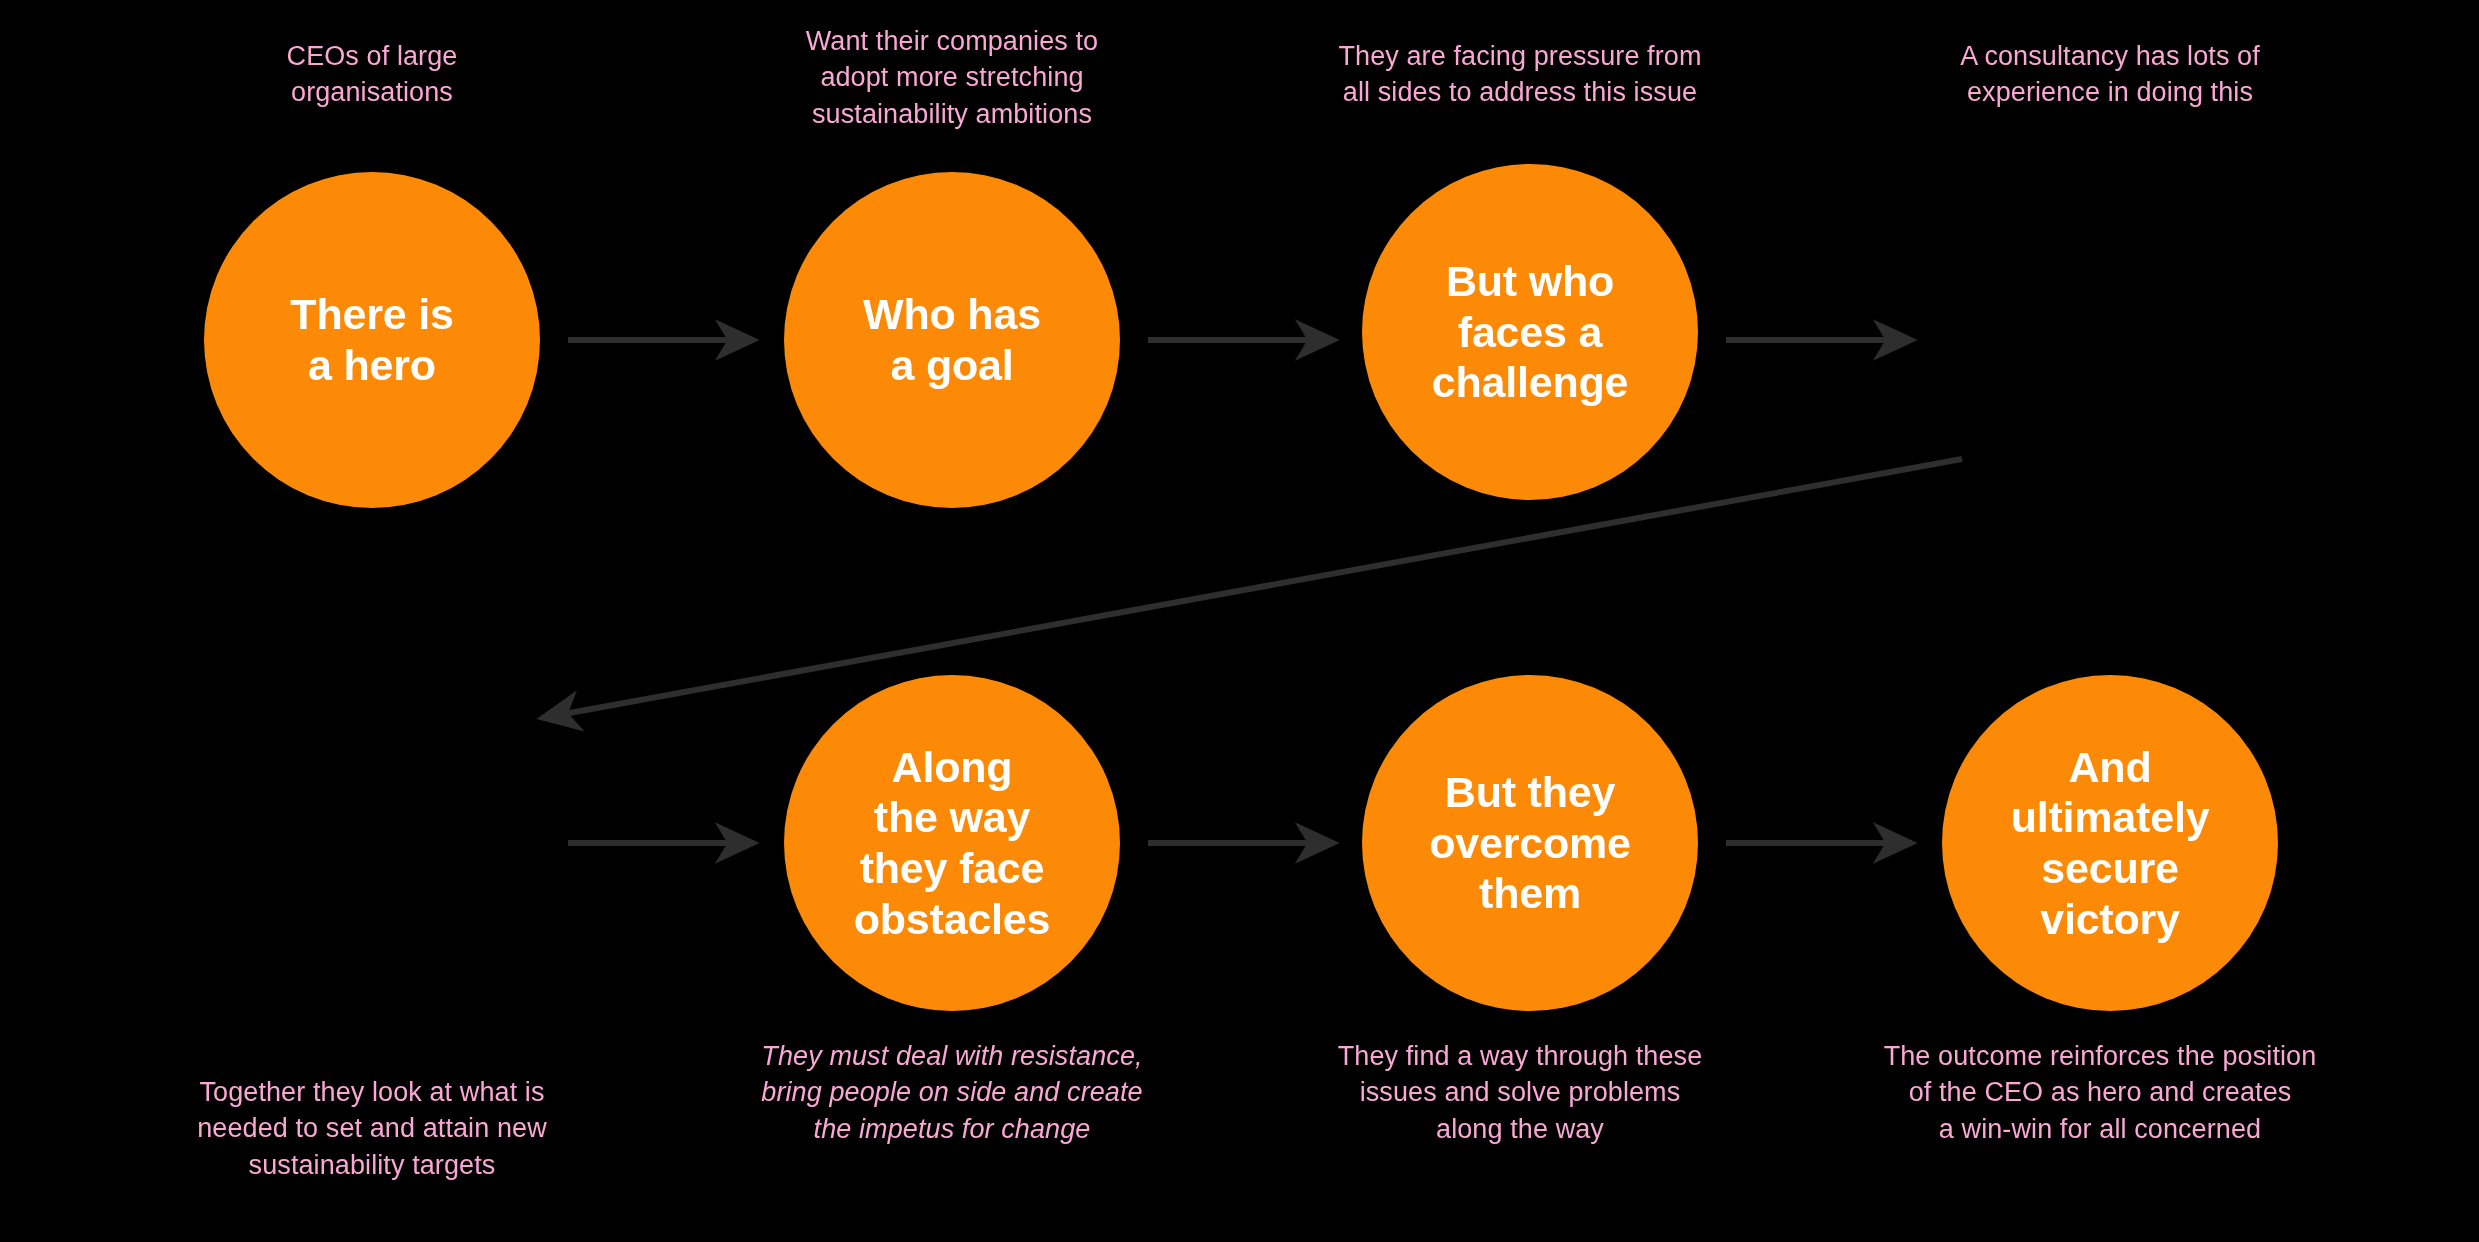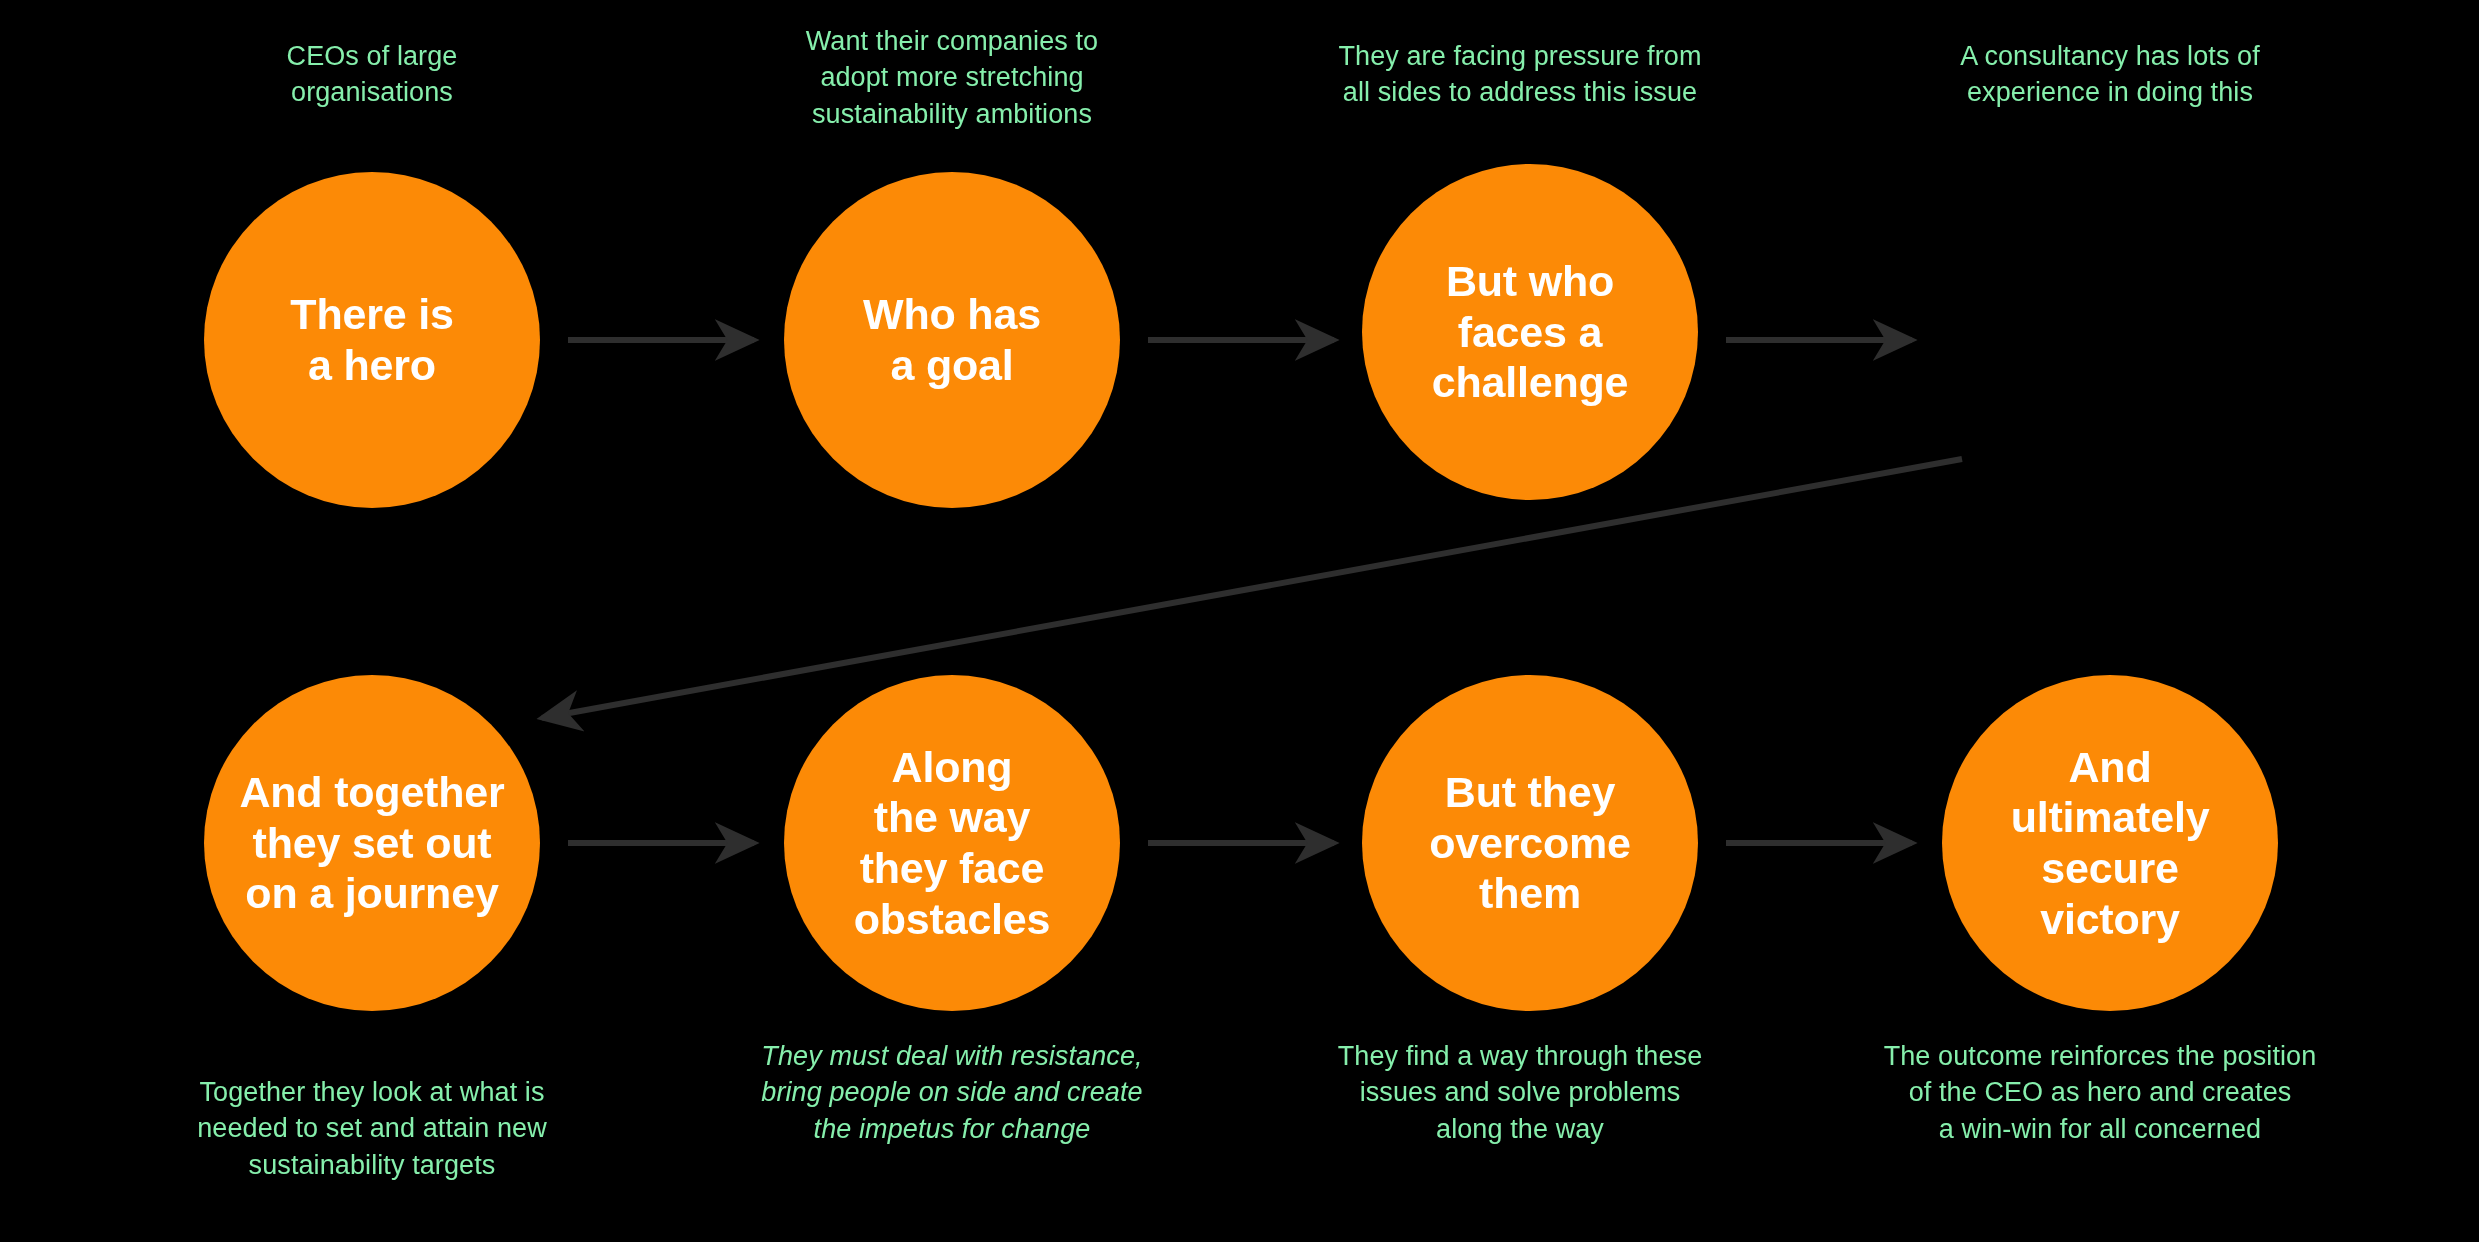--- a/index.html
+++ b/index.html
@@ -43,21 +43,21 @@
     font-size: 43px;
     line-height: 1.18;
     font-weight: 700;
     text-align: center;
     letter-spacing: -0.2px;
     white-space: pre-line;
   }
   .caption {
     position: absolute;
     width: 520px;
-    color: #86efac;
+    color: #f9a8d4;
     font-size: 27px;
     line-height: 1.35;
     text-align: center;
     white-space: pre-line;
     font-weight: 400;
     letter-spacing: 0.1px;
   }
   .caption.top {
     
   }
@@ -102,25 +102,20 @@
   <div class="node" style="left:784px; top:172px;">
     <div class="node-label">Who has
 a goal</div>
   </div>
   <div class="node" style="left:1362px; top:164px;">
     <div class="node-label">But who
 faces a
 challenge</div>
   </div>
 
-  <div class="node" style="left:204px; top:675px;">
-    <div class="node-label">And together
-they set out
-on a journey</div>
-  </div>
   <div class="node" style="left:784px; top:675px;">
     <div class="node-label">Along
 the way
 they face
 obstacles</div>
   </div>
   <div class="node" style="left:1362px; top:675px;">
     <div class="node-label">But they
 overcome
 them</div>

